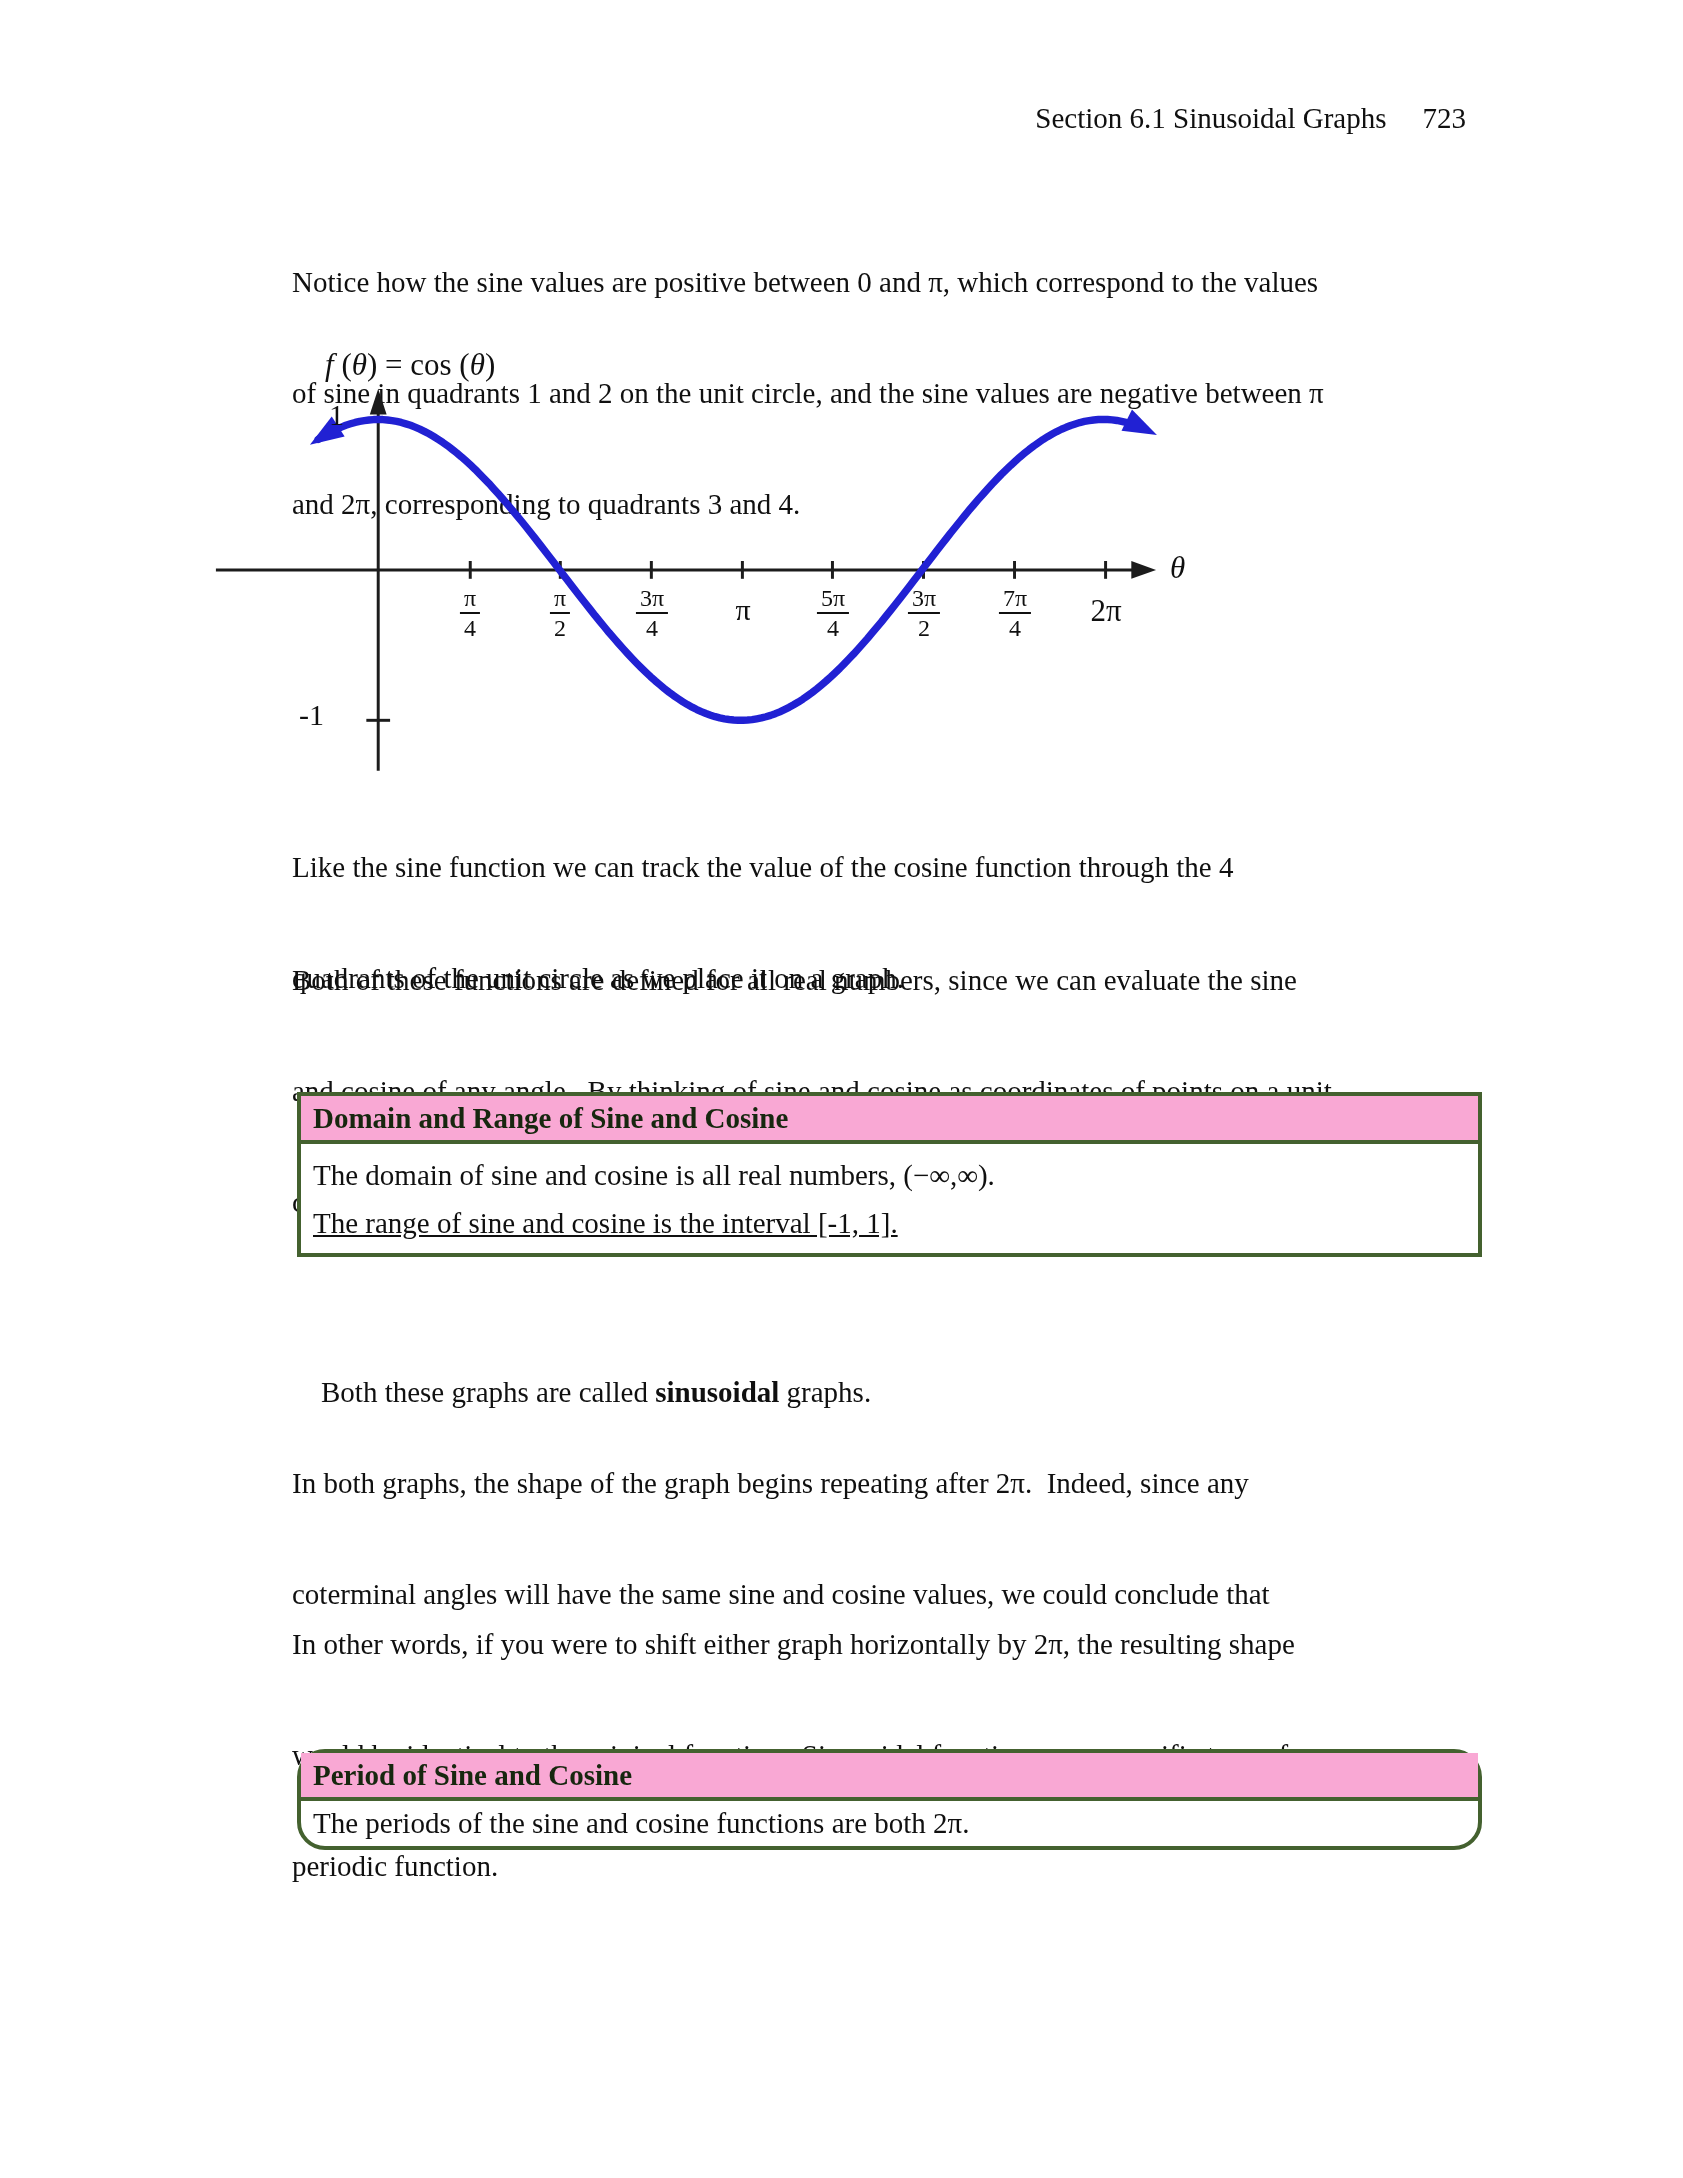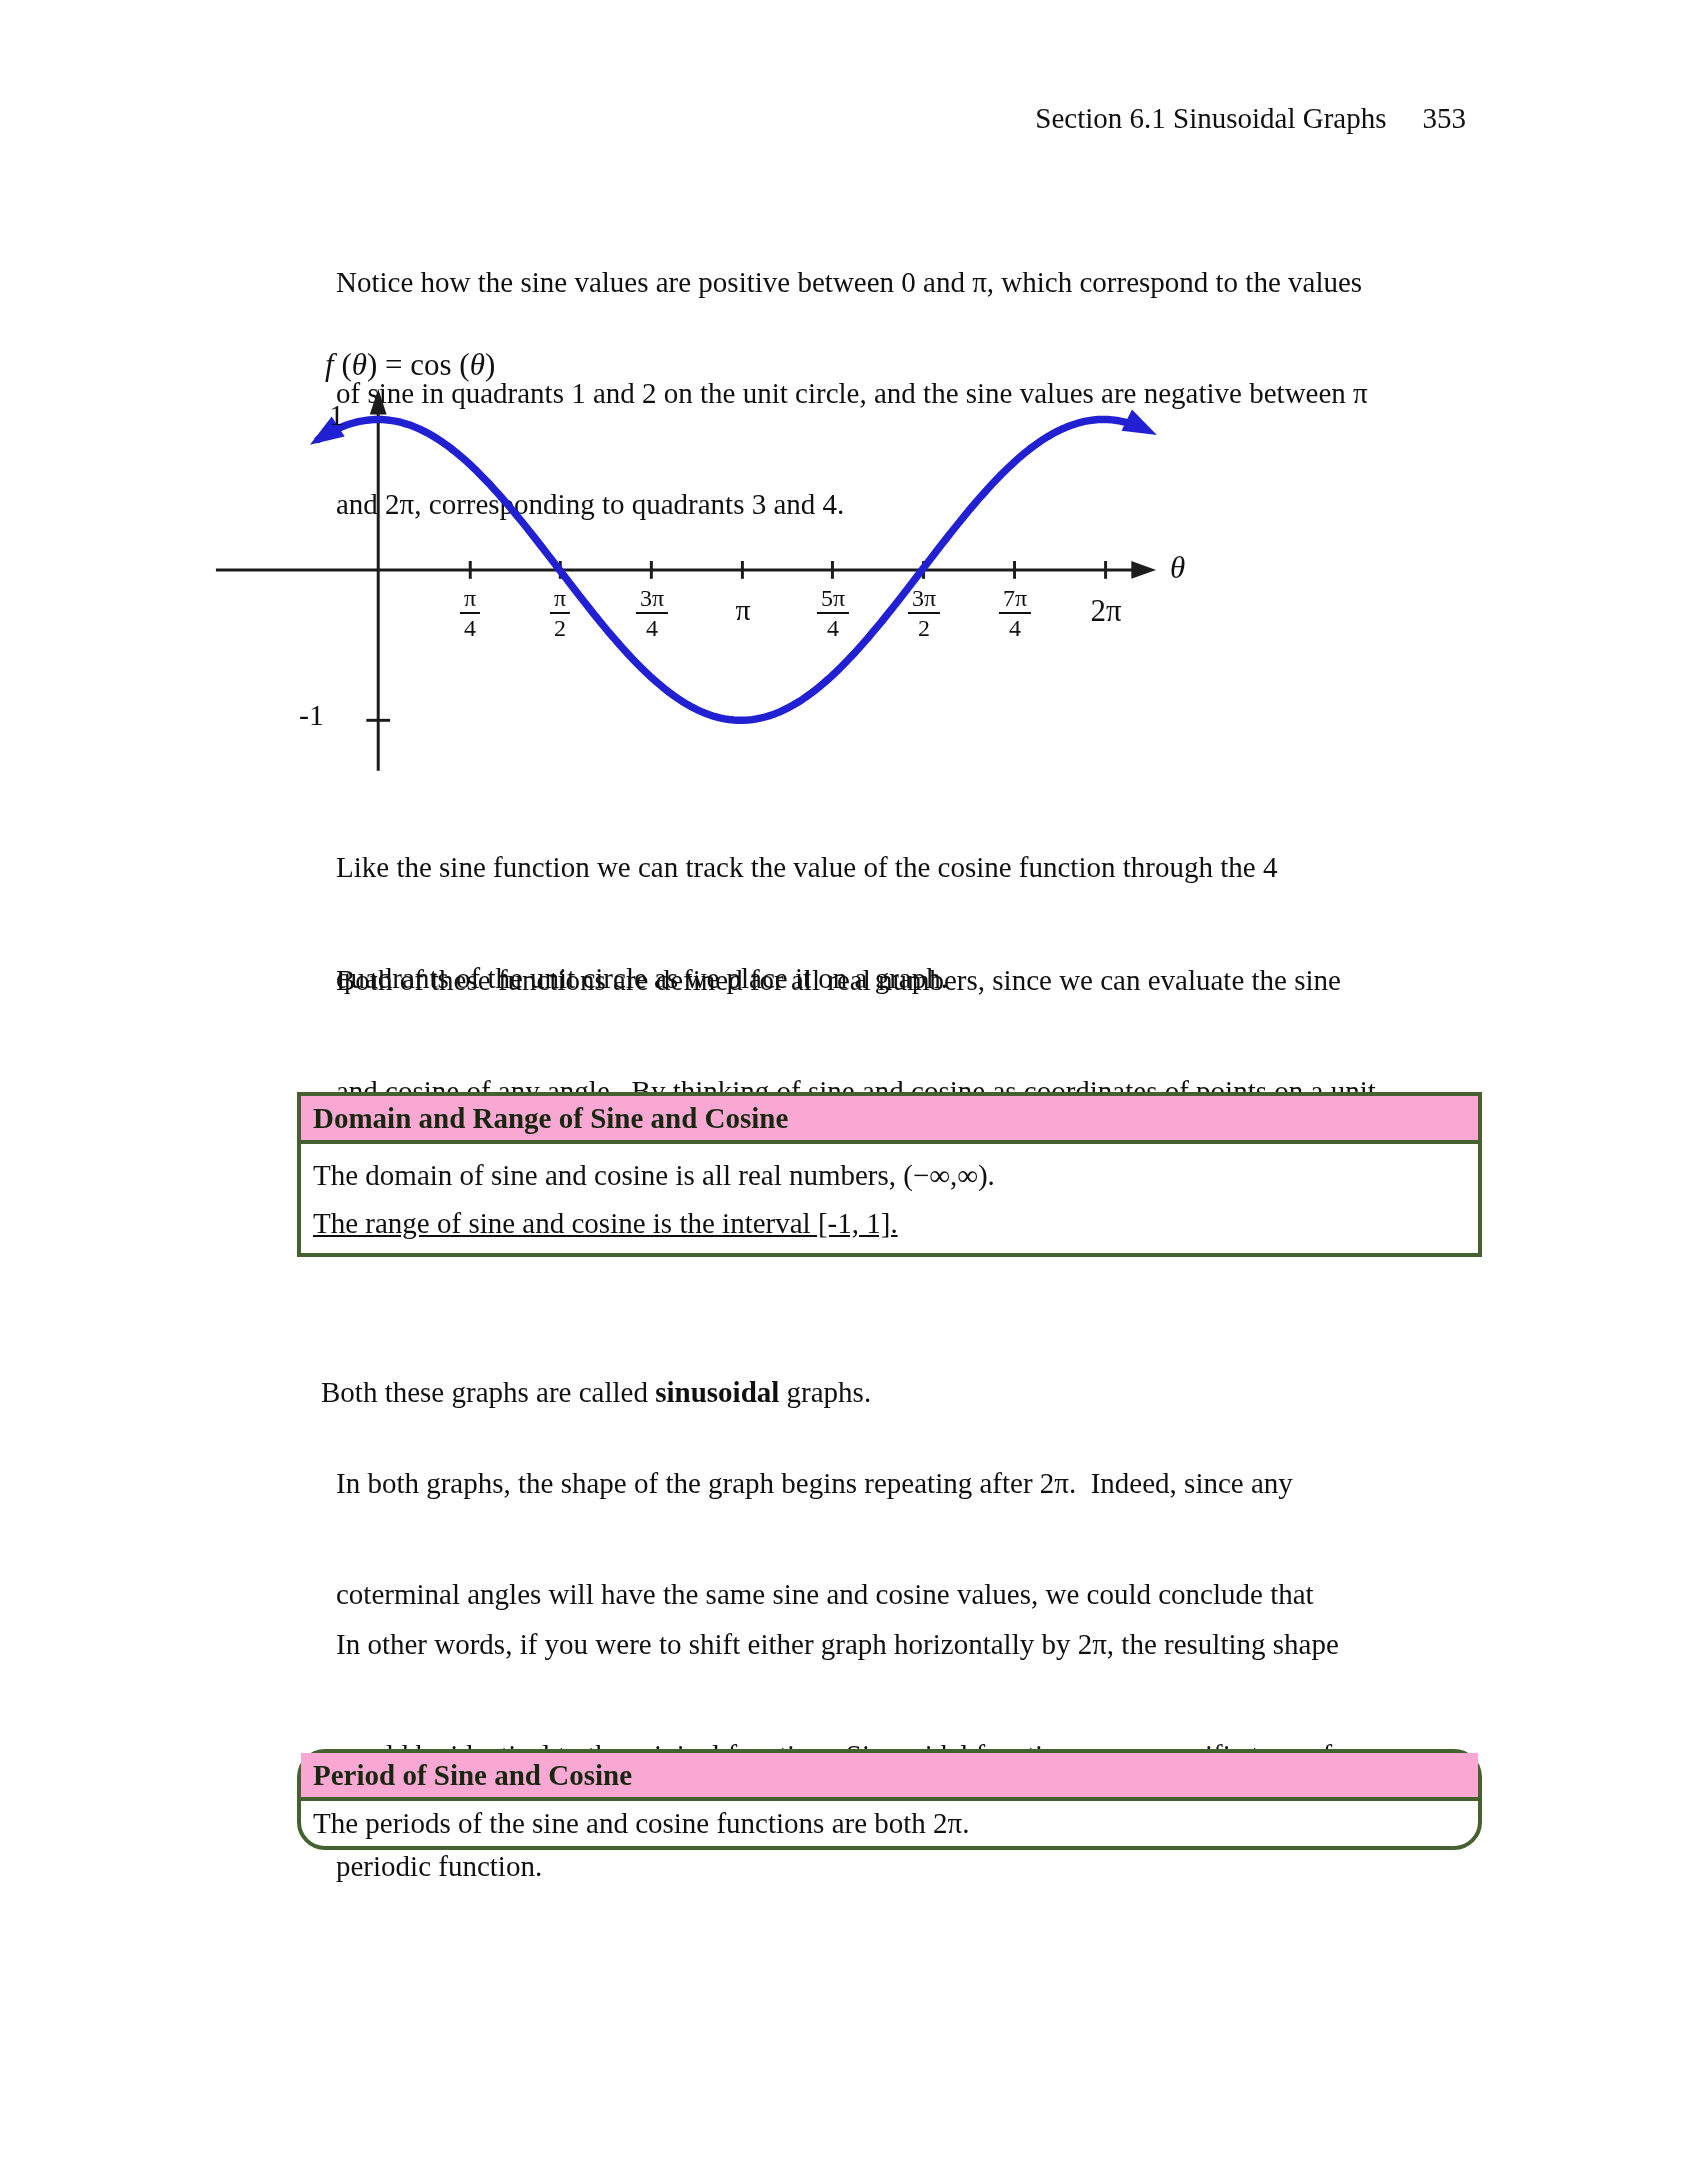--- a/index.html
+++ b/index.html
@@ -15,21 +15,21 @@
   .hdr {
     position:absolute; top:102px; right:201px;
     display:flex; gap:36px;
     font-size:29px;
   }
   .para {
     position:absolute; left:292px; width:1198px;
     font-size:29px; line-height:37px;
     white-space:pre-wrap;
   }
-  .para div { white-space:pre-wrap;margin-left:44px; }
+  .para div { white-space:pre-wrap; }
   .bold { font-weight:bold; }
   .it { font-style:italic; }
 
   
   .graph-wrap { position:absolute; left:208px; top:347px; width:1049px; height:426px; }
   .graph-wrap svg { position:absolute; left:0; top:0; }
   .func-label { position:absolute; left:117px; top:0px; font-size:31px; }
   .ylab-max { position:absolute; left:121px; top:51px; font-size:30px; }
   .ylab-min { position:absolute; left:91px; top:351px; font-size:30px; }
   .theta-lab { position:absolute; left:962px; top:203px; font-size:31px; font-style:italic; }
@@ -54,21 +54,21 @@
   .gbox-body .bline + .bline { margin-top:17px;text-decoration:underline; }
   .gbox.small .gbox-body { padding:7px 12px; }
 </style>
 </head>
 <body>
 
 <div class="page">
 
   <div class="hdr">
     <span>Section 6.1 Sinusoidal Graphs</span>
-    <span>353</span>
+    <span>723</span>
   </div>
 
   <div class="para" style="top:190px;">
     <div>Notice how the sine values are positive between 0 and π, which correspond to the values</div>
     <div>of sine in quadrants 1 and 2 on the unit circle, and the sine values are negative between π</div>
     <div>and 2π, corresponding to quadrants 3 and 4.</div>
   </div>
 
   <div class="graph-wrap">
     <svg id="graph-svg" width="1049" height="426" viewBox="0 0 1060 430">

